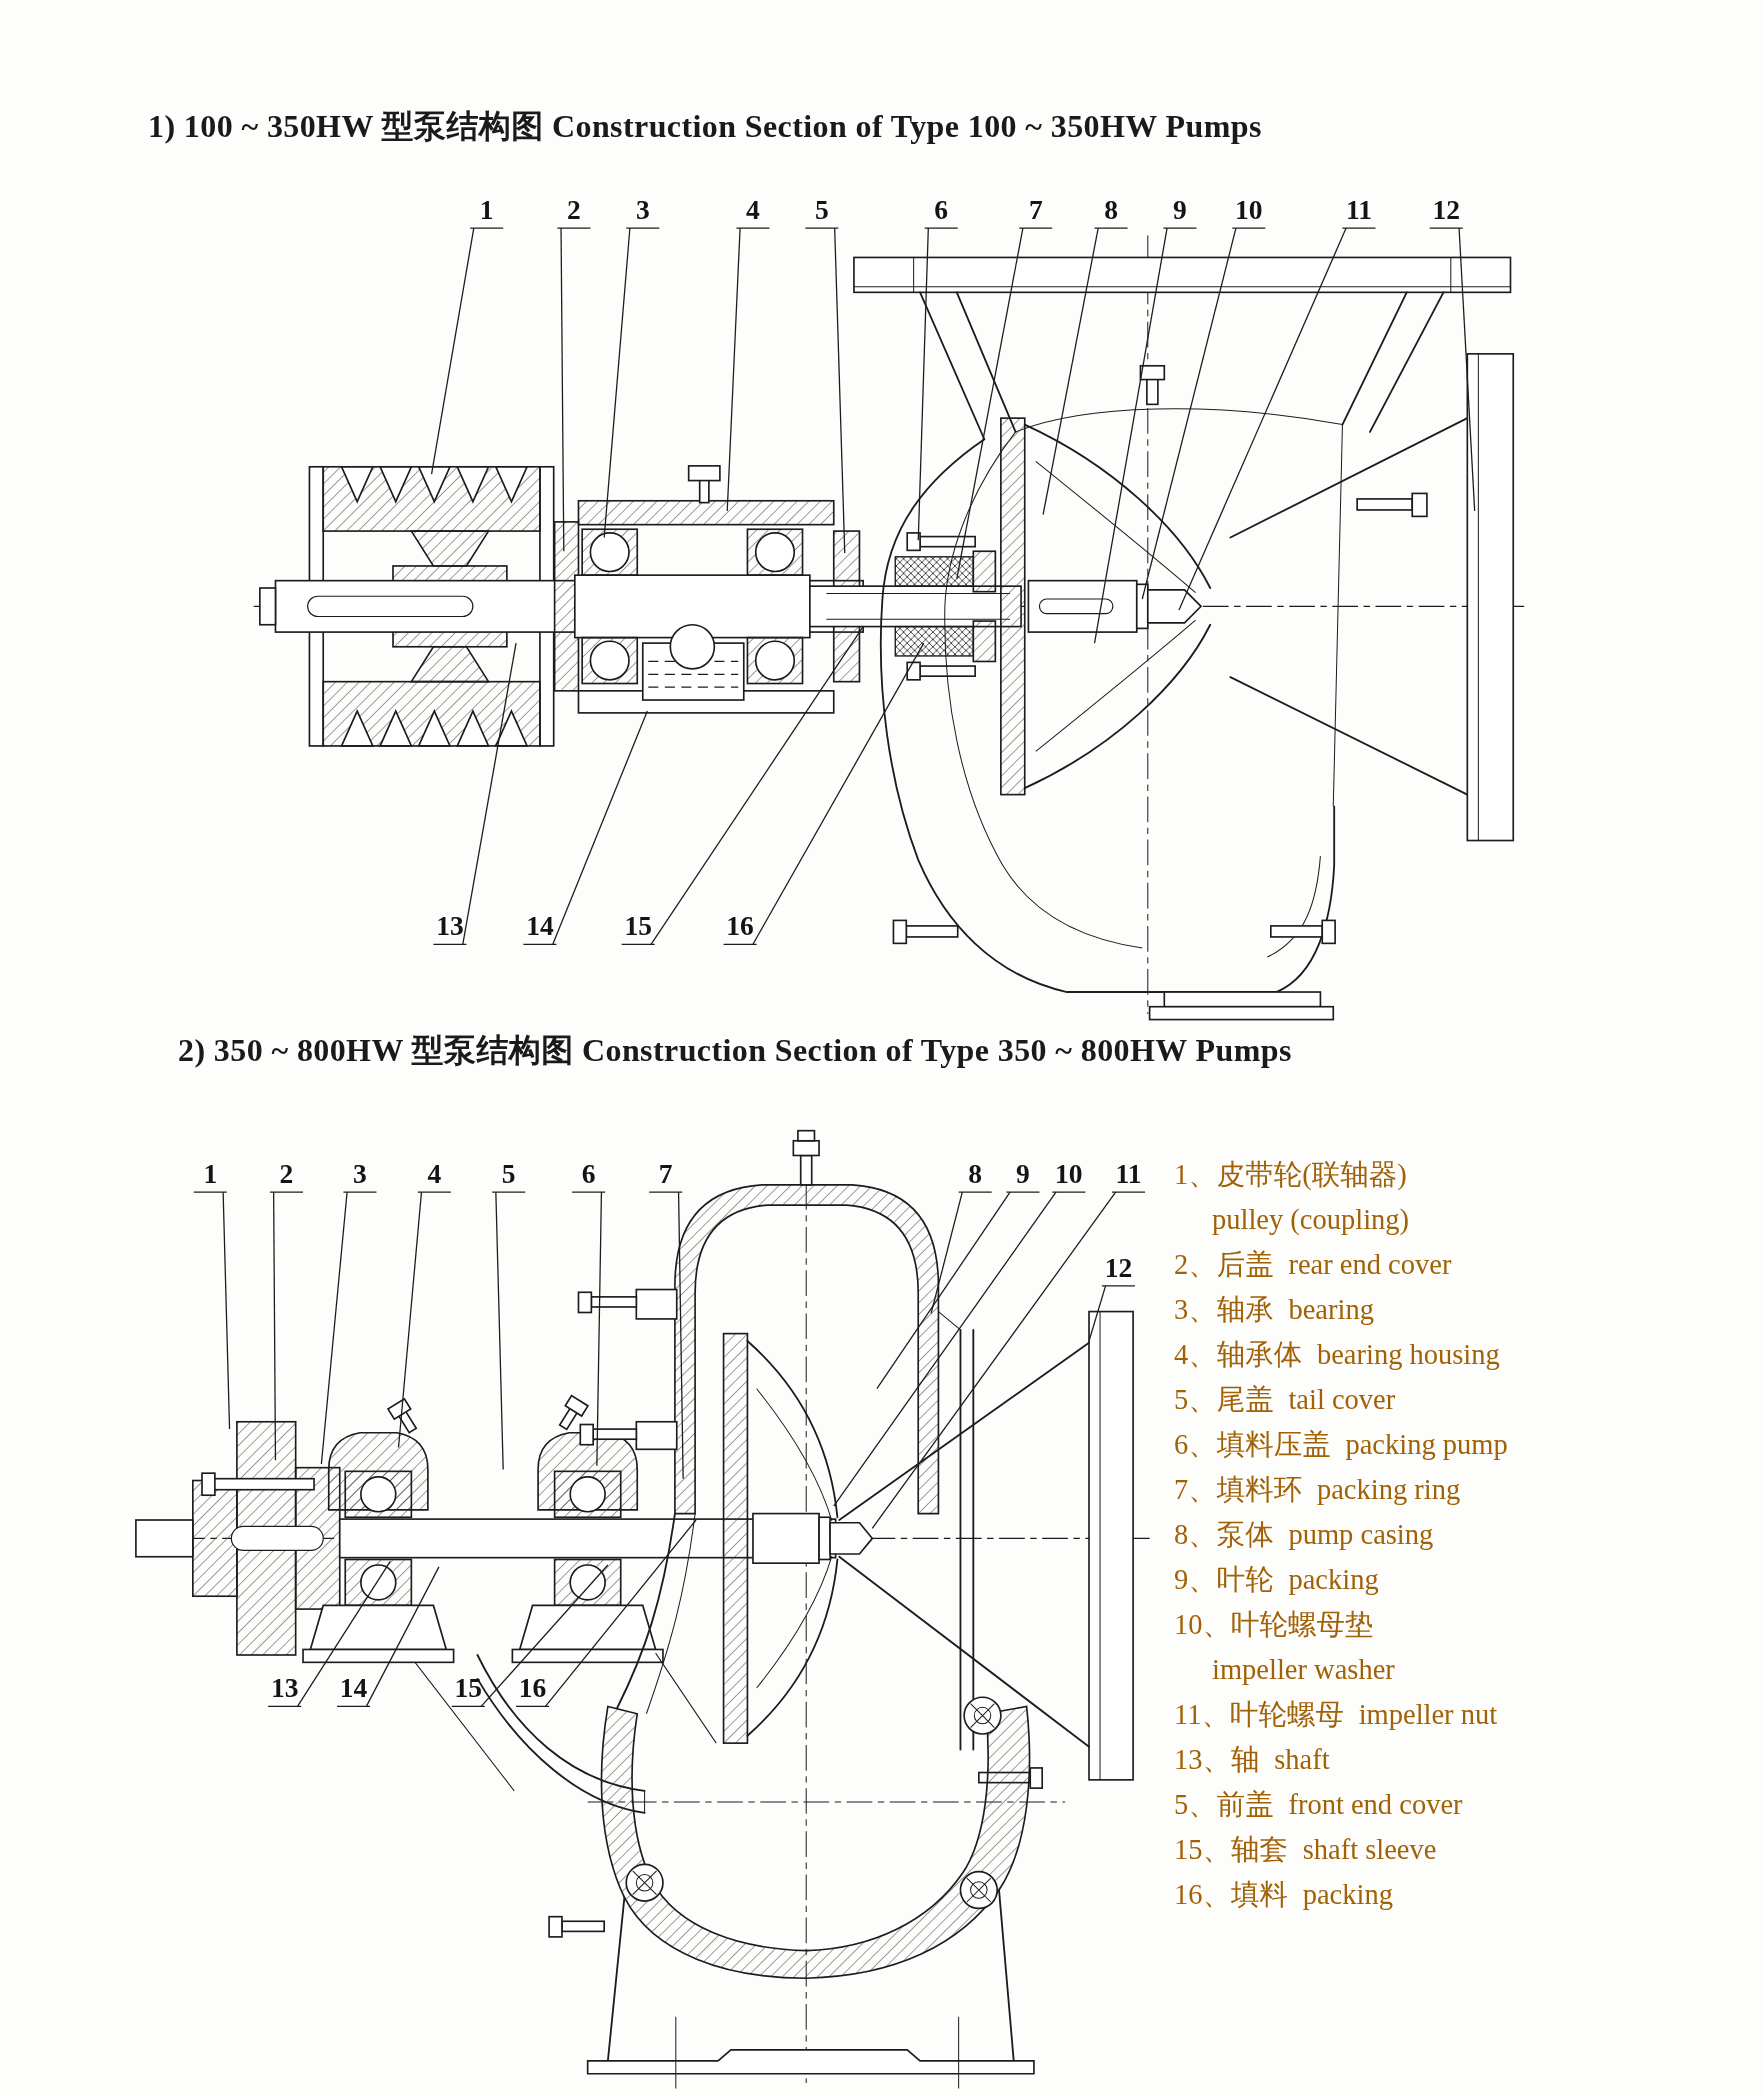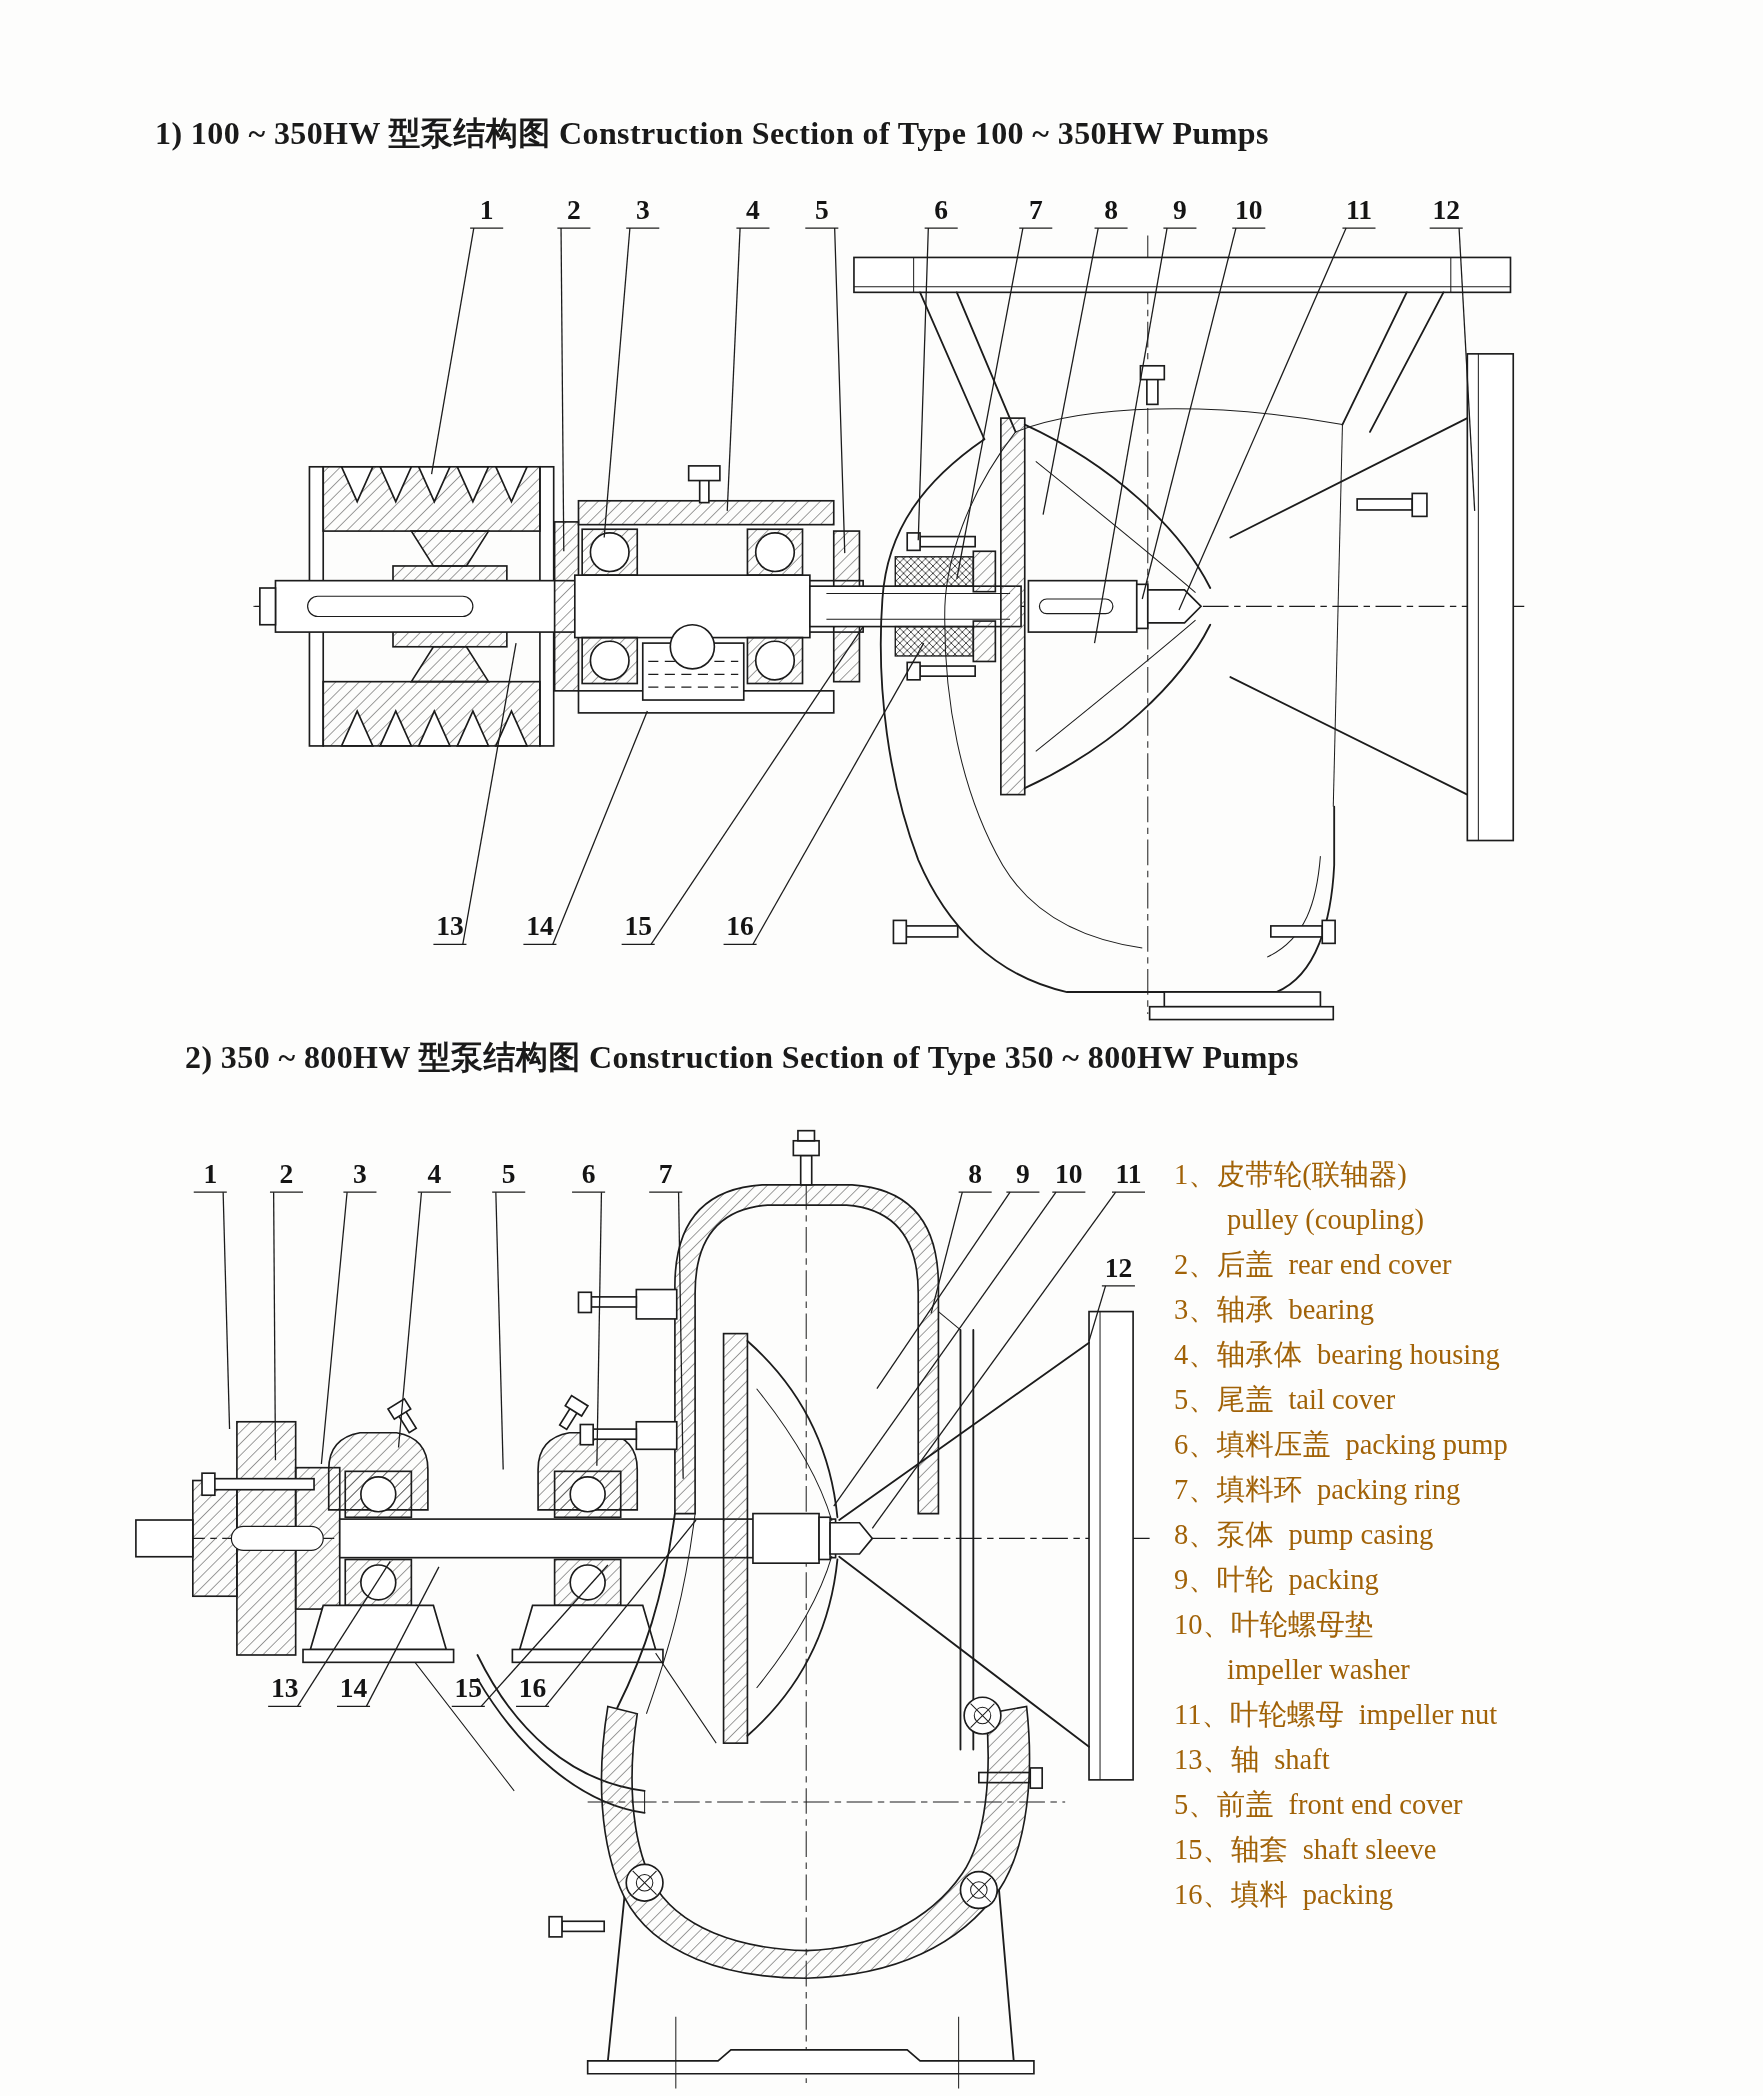--- a/index.html
+++ b/index.html
@@ -3,31 +3,31 @@
 <meta charset="utf-8">
 <style>
   html,body { margin:0; padding:0; background:#e8e8e6; }
   .page {
     position:relative; width:1763px; height:2097px; margin:0 auto;
     background:#fdfdfc; overflow:hidden;
     font-family:"Liberation Serif","DejaVu Serif",serif; color:#151515;
   }
   svg.art { position:absolute; left:0; top:0; width:1763px; height:2097px; }
 
-  .title { position:absolute; margin:15px; font-weight:600; font-size:32px;
+  .title { position:absolute; margin:8px; font-weight:600; font-size:32px;
            letter-spacing:0.4px; white-space:nowrap; color:#1a1a1a;
            font-family:"Liberation Serif","DejaVu Serif",serif; }
   .t1 { left:140px; top:97px; }
   .t2 { left:170px; top:1021px; }
 
   .parts { position:absolute; left:1174px; top:1152px; width:579px;
            font-size:28.5px; color:#a16207; }
   .pl-item { line-height:45px; white-space:nowrap; }
   .pl-item .en { margin-left:14.7px; }
-  .pl-item.wrap .en { display:block; margin-left:53px; line-height:45px; }
+  .pl-item.wrap .en { display:block; margin-left:38px; line-height:45px; }
 
   
   .pw  { fill:#ffffff; stroke:#1c1c1c; stroke-width:1.8; }
   .kw  { fill:#ffffff; stroke:#1c1c1c; stroke-width:1.3; }
   .hat { fill:url(#hatch); stroke:#1c1c1c; stroke-width:1.8; }
   .xh  { fill:url(#xhatch); stroke:#1c1c1c; stroke-width:1.5; }
   .ln  { fill:none; stroke:#1c1c1c; stroke-width:2; stroke-linecap:round; stroke-linejoin:round; }
   .thin{ fill:none; stroke:#1c1c1c; stroke-width:1.1; }
   .dash{ fill:none; stroke:#1c1c1c; stroke-width:1.3; stroke-dasharray:11 7; }
   .cl  { fill:none; stroke:#1c1c1c; stroke-width:1.1; stroke-dasharray:28 6 7 6; }

